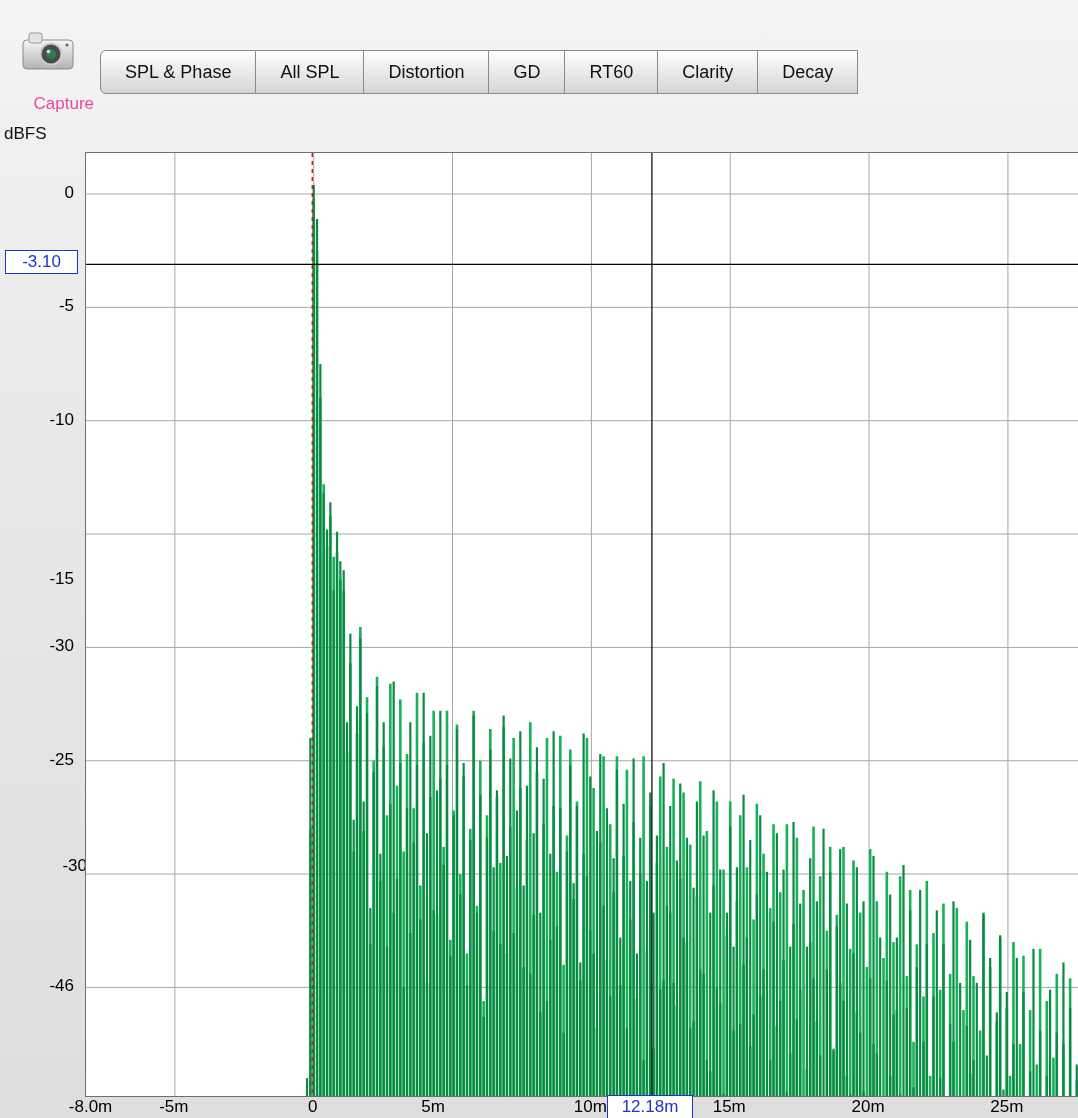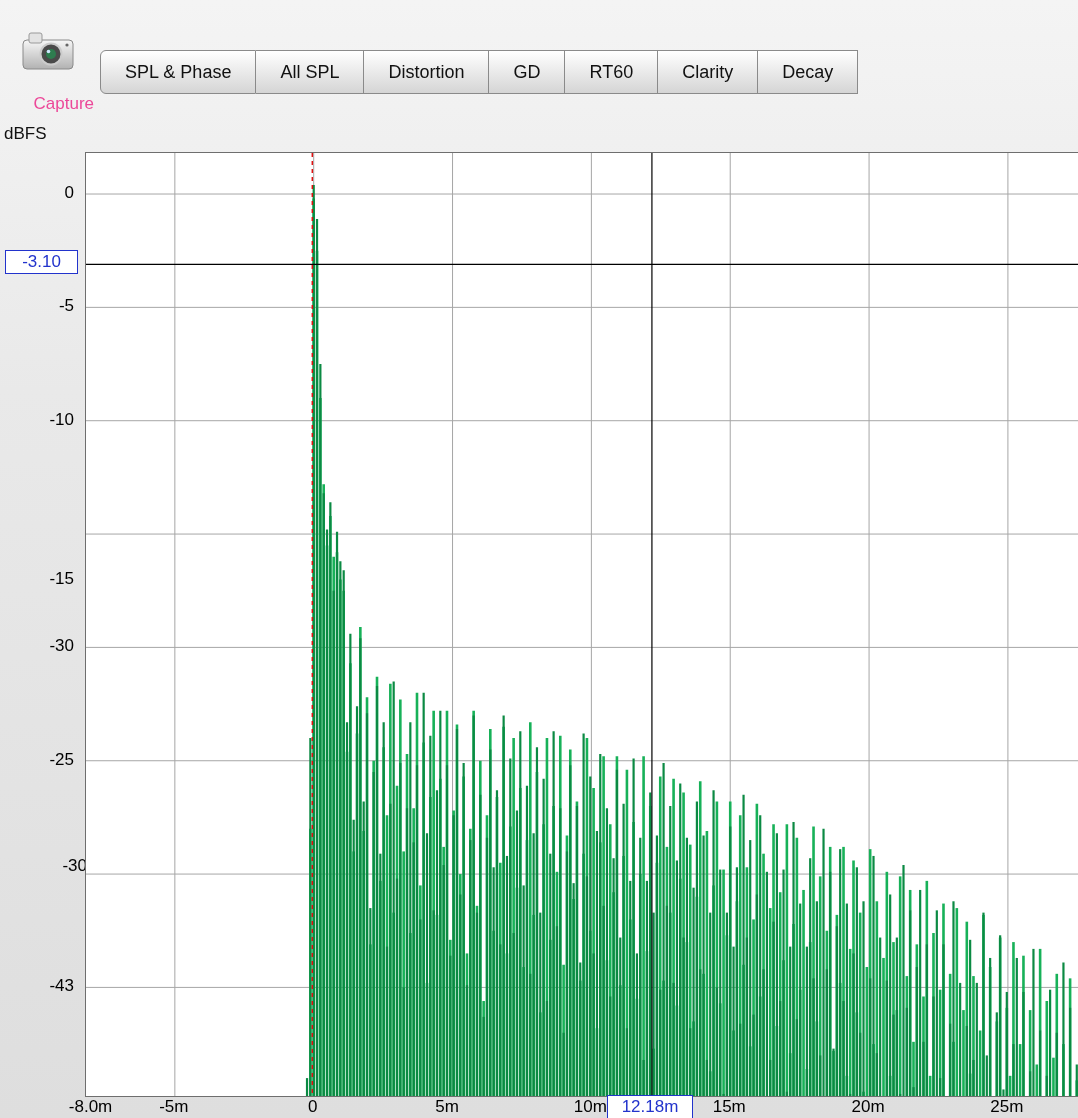--- a/index.html
+++ b/index.html
@@ -82,21 +82,21 @@
 <div class="cursor-box" id="ybox">-3.10</div>
 
 <div id="yticks">
     <div class="tick" style="top: 31.0296px;">0</div>
     <div class="tick" style="top: 144.371px;">-5</div>
     <div class="tick" style="top: 257.712px;">-10</div>
     <div class="tick" style="top: 371.054px; margin-top: 46px;">-15</div>
     <div class="tick" style="top: 484.395px;">-30</div>
     <div class="tick" style="top: 597.736px;">-25</div>
     <div class="tick" style="top: 704px; padding-left: 13px;">-30</div>
-    <div class="tick" style="top: 824.419px;">-43</div>
+    <div class="tick" style="top: 824.419px;">-46</div>
   </div>
 
 <div class="plot">
   <svg id="plot-svg" width="993" height="943" viewBox="0 0 993 943">
       <line x1="88.85906040268455" y1="0" x2="88.85906040268455" y2="943" stroke="#a6a6a6" stroke-width="1"></line>
       <line x1="227.7013422818792" y1="0" x2="227.7013422818792" y2="943" stroke="#a6a6a6" stroke-width="1"></line>
       <line x1="366.54362416107386" y1="0" x2="366.54362416107386" y2="943" stroke="#a6a6a6" stroke-width="1"></line>
       <line x1="505.3859060402685" y1="0" x2="505.3859060402685" y2="943" stroke="#a6a6a6" stroke-width="1"></line>
       <line x1="644.2281879194632" y1="0" x2="644.2281879194632" y2="943" stroke="#a6a6a6" stroke-width="1"></line>
       <line x1="783.0704697986578" y1="0" x2="783.0704697986578" y2="943" stroke="#a6a6a6" stroke-width="1"></line>
@@ -545,20 +545,20 @@
       <line x1="226.3129194630872" y1="0" x2="226.3129194630872" y2="943" stroke="#e01010" stroke-width="1.5" stroke-dasharray="4,4"></line>
       <line x1="565.9211409395974" y1="0" x2="565.9211409395974" y2="943" stroke="#000000" stroke-width="1.2"></line>
       <line x1="0" y1="111.30120192307692" x2="993" y2="111.30120192307692" stroke="#000000" stroke-width="1.2"></line>
     </svg>
 </div>
 
 <div id="xticks">
     <div class="tick" style="left: -36.4463px;">-8.0m</div>
     <div class="tick" style="left: 46.8591px;">-5m</div>
     <div class="tick" style="left: 185.701px;">0</div>
-    <div class="tick" style="left: 320px;">5m</div>
+    <div class="tick" style="left: 306px;">5m</div>
     <div class="tick" style="left: 463.386px;">10m</div>
     <div class="tick" style="left: 602.228px;">15m</div>
     <div class="tick" style="left: 741.07px;">20m</div>
     <div class="tick" style="left: 879.913px;">25m</div>
   </div>
 
 <div class="cursor-box" id="xbox">12.18m</div>
 
 </body></html>

